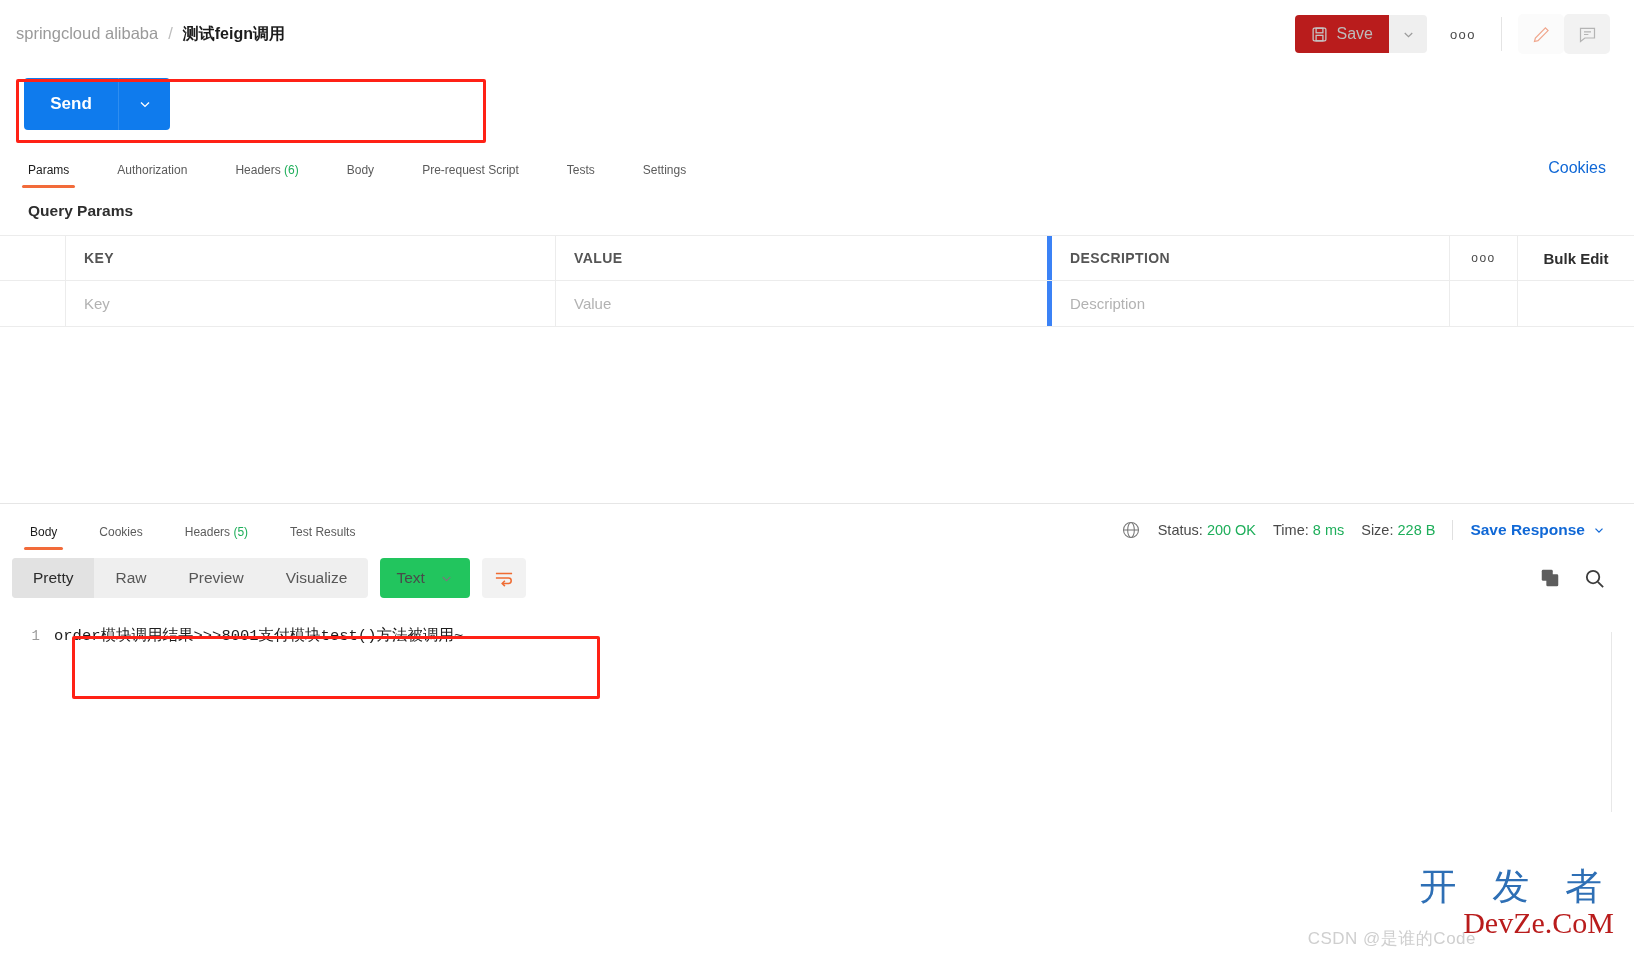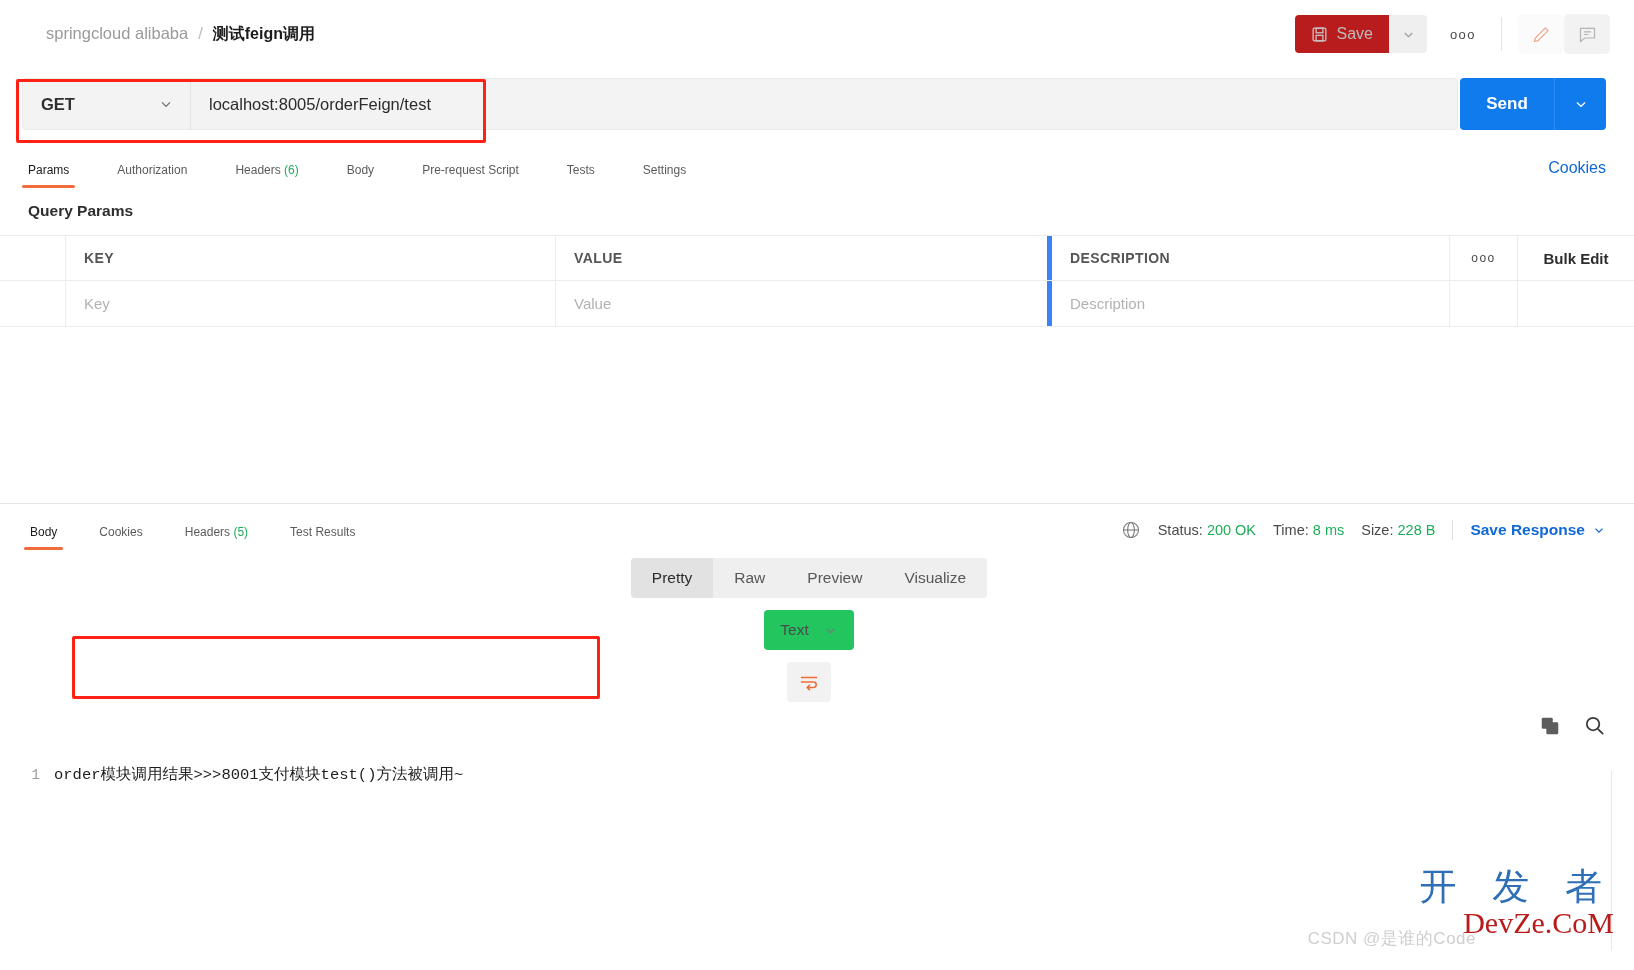--- a/index.html
+++ b/index.html
@@ -9,21 +9,21 @@
     font-family: "Liberation Sans", "DejaVu Sans", sans-serif;
     color: #2c2c2c;
     overflow: hidden;
   }
   .app { position: relative; width: 1634px; height: 970px; }
 
   
   .header {
     height: 68px;
     display: flex; align-items: center;
-    padding: 0 24px 0 46px;
+    padding: 0 24px 0 16px;
     background: #fff;
     justify-content: flex-end;
   }
   .breadcrumb { display: flex; align-items: baseline; font-size: 16.5px; }
   .bc-collection { color: #9a9a9a; }
   .bc-sep { color: #bdbdbd; margin: 0 10px; }
   .bc-request { color: #1b1b1b; font-weight: bold; font-size: 16px; }
   .header-right { margin-left: auto; display: flex; align-items: center; }
   .save-btn {
     display: flex; align-items: center; gap: 9px;
@@ -149,21 +149,21 @@
   }
   .st-val.ok   { color: #1eae5a; text-align: center; }
   .st-val.time { color: #1eae5a; }
   .st-val.size { color: #1eae5a; }
   .sb-divider { width: 1px; height: 20px; background: #e0e0e0; }
   .save-resp { color: #1068d6; font-weight: bold; font-size: 15.5px; display: flex; align-items: center; gap: 7px; }
 
   
   .body-toolbar {
     display: flex; align-items: center;
-    padding: 8px 28px 8px 12px; gap: 12px; flex-direction: column;
+    padding: 8px 28px 8px 12px; gap: 12px;
   }
   .seg {
     display: flex; background: #efefef; border-radius: 4px; overflow: hidden;
     height: 40px; align-items: stretch;
   }
   .seg-item {
     display: flex; align-items: center; padding: 0 21px;
     font-size: 15.5px; color: #575757;
   }
   .seg-item.active { background: #e2e2e2; color: #2b2b2b; }
@@ -260,31 +260,20 @@
           <svg width="21" height="21" viewBox="0 0 24 24" fill="none" stroke="#b4b4b4" stroke-width="1.4">
             <path d="M4 5h16v11H9l-5 4z"></path>
             <path d="M8 9h8M8 12h5"></path>
           </svg>
         </span>
       </div>
     </div>
   </div>
 
   <div class="url-row">
-    <div class="method-url">
-      <div class="method">
-        <span>GET</span>
-        <span>
-          <svg width="16" height="16" viewBox="0 0 20 20" fill="none" stroke="#6d6d6d" stroke-width="1.5">
-            <path d="M5 8l5 5 5-5"></path>
-          </svg>
-        </span>
-      </div>
-      <input class="url-input" type="text" value="localhost:8005/orderFeign/test" style="">
-    </div>
     <div class="send-group">
       <div class="send-btn">
         <span>Send</span>
       </div>
       <div class="send-caret">
         <span>
           <svg width="16" height="16" viewBox="0 0 20 20" fill="none" stroke="#ffffff" stroke-width="1.7">
             <path d="M5 8l5 5 5-5"></path>
           </svg>
         </span>

